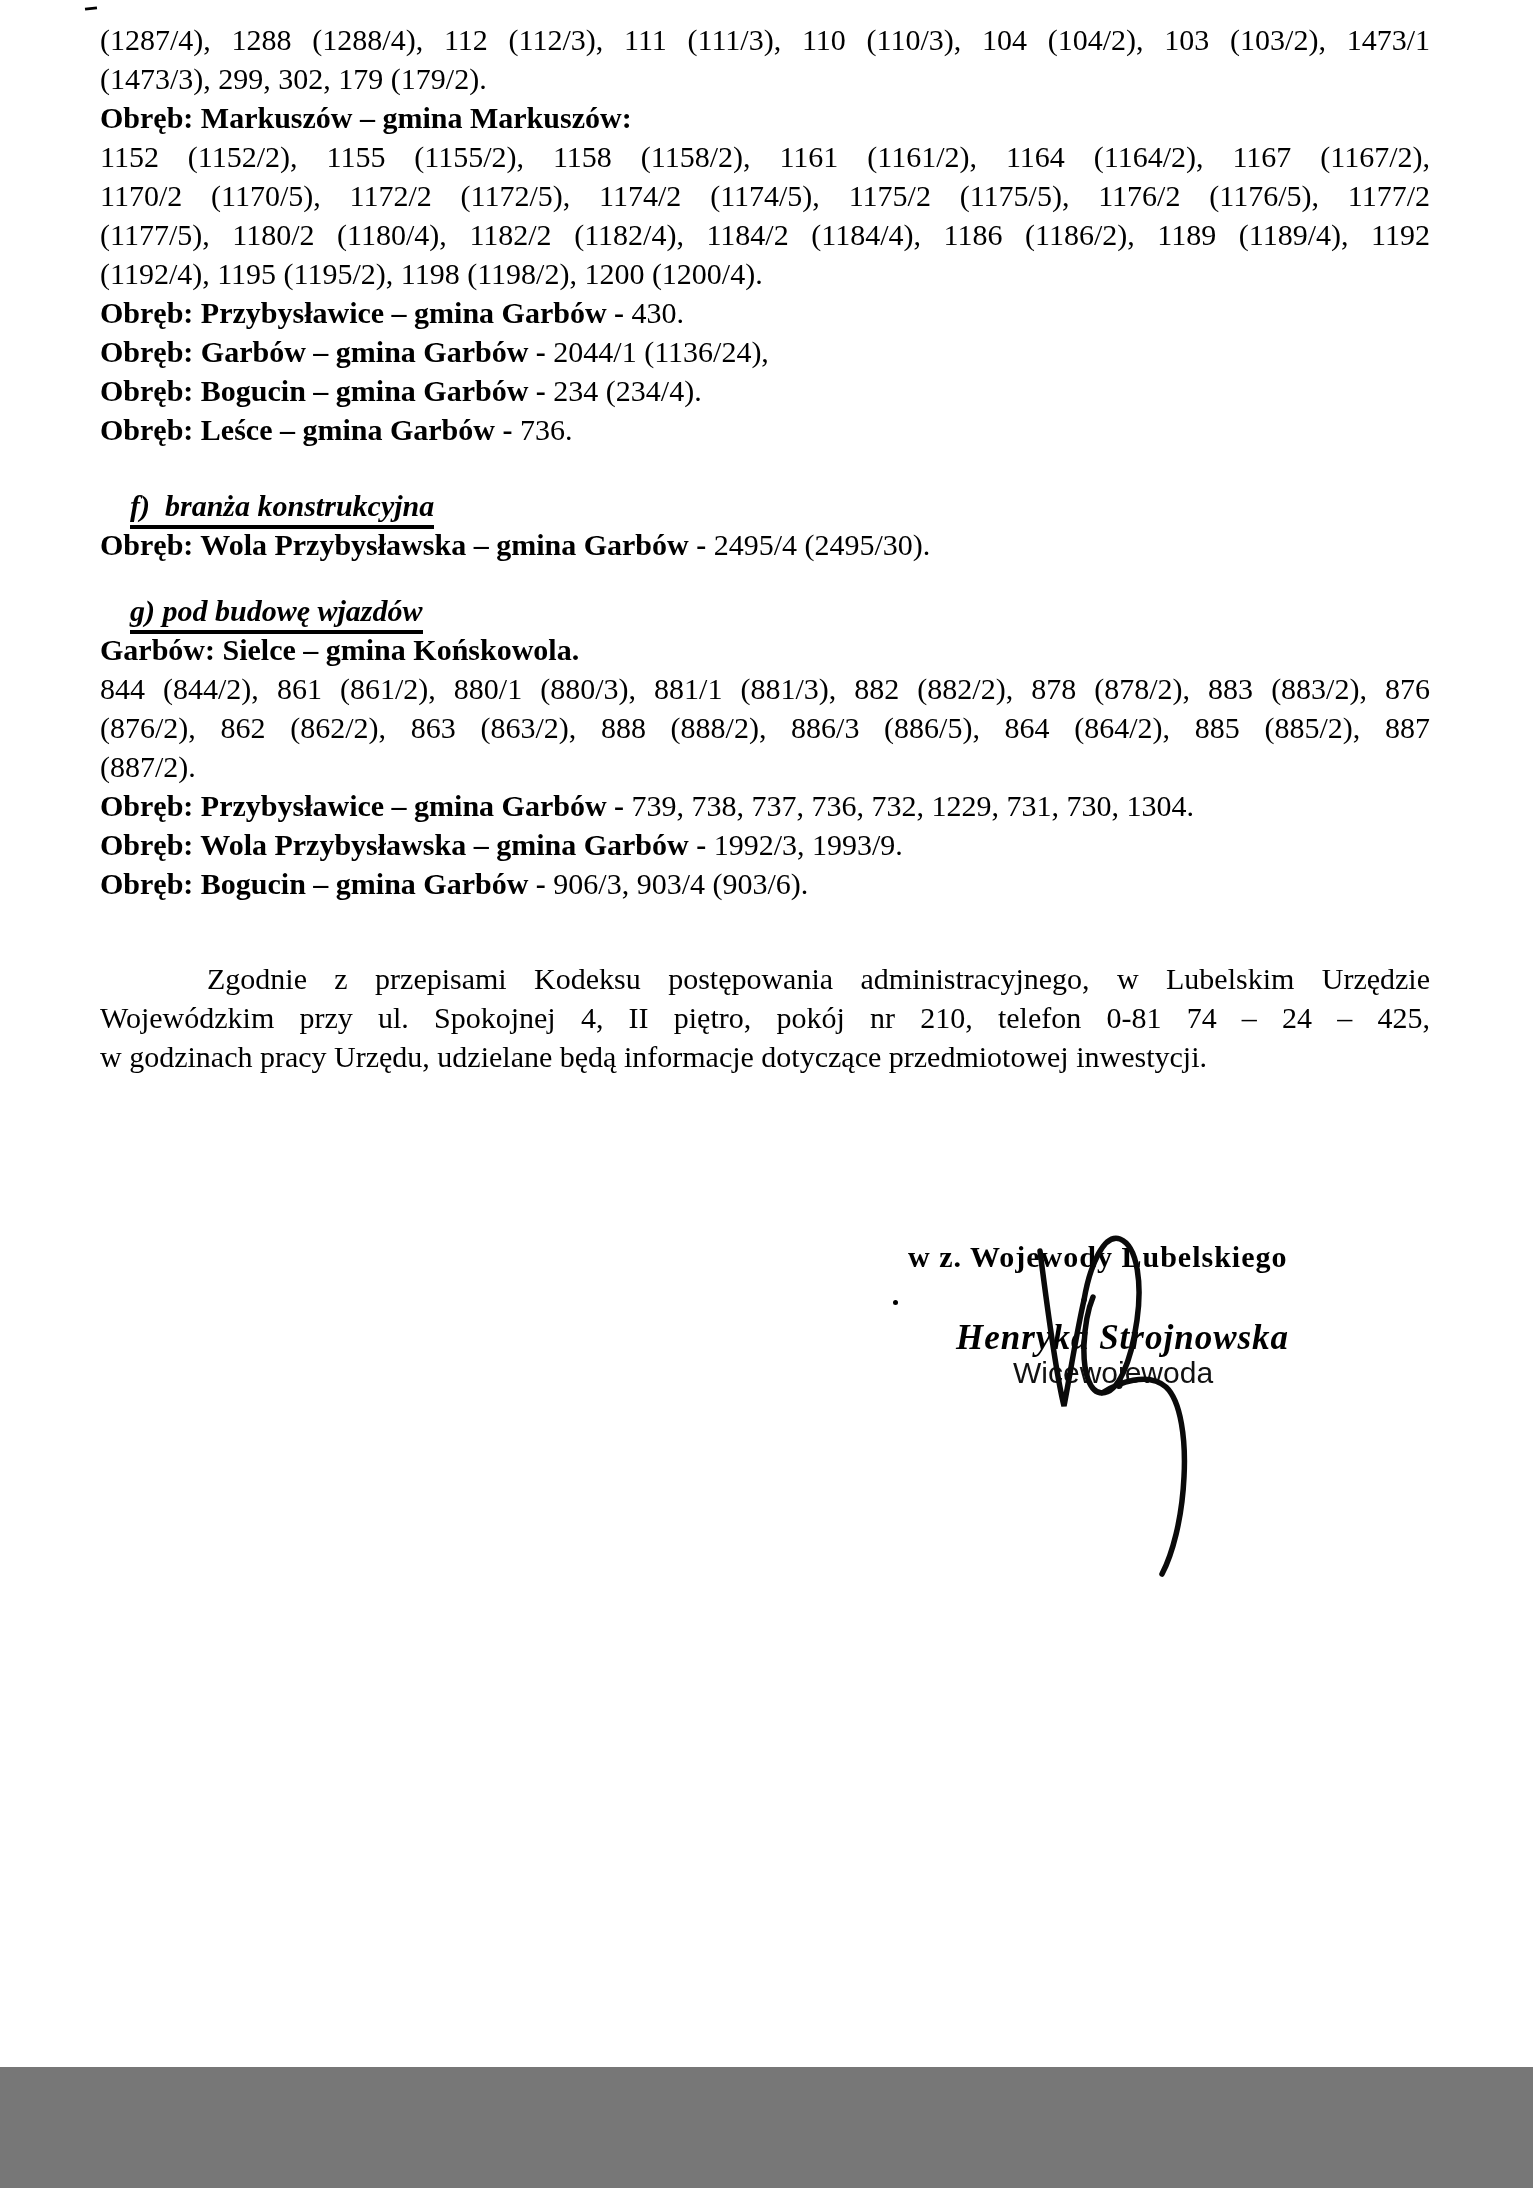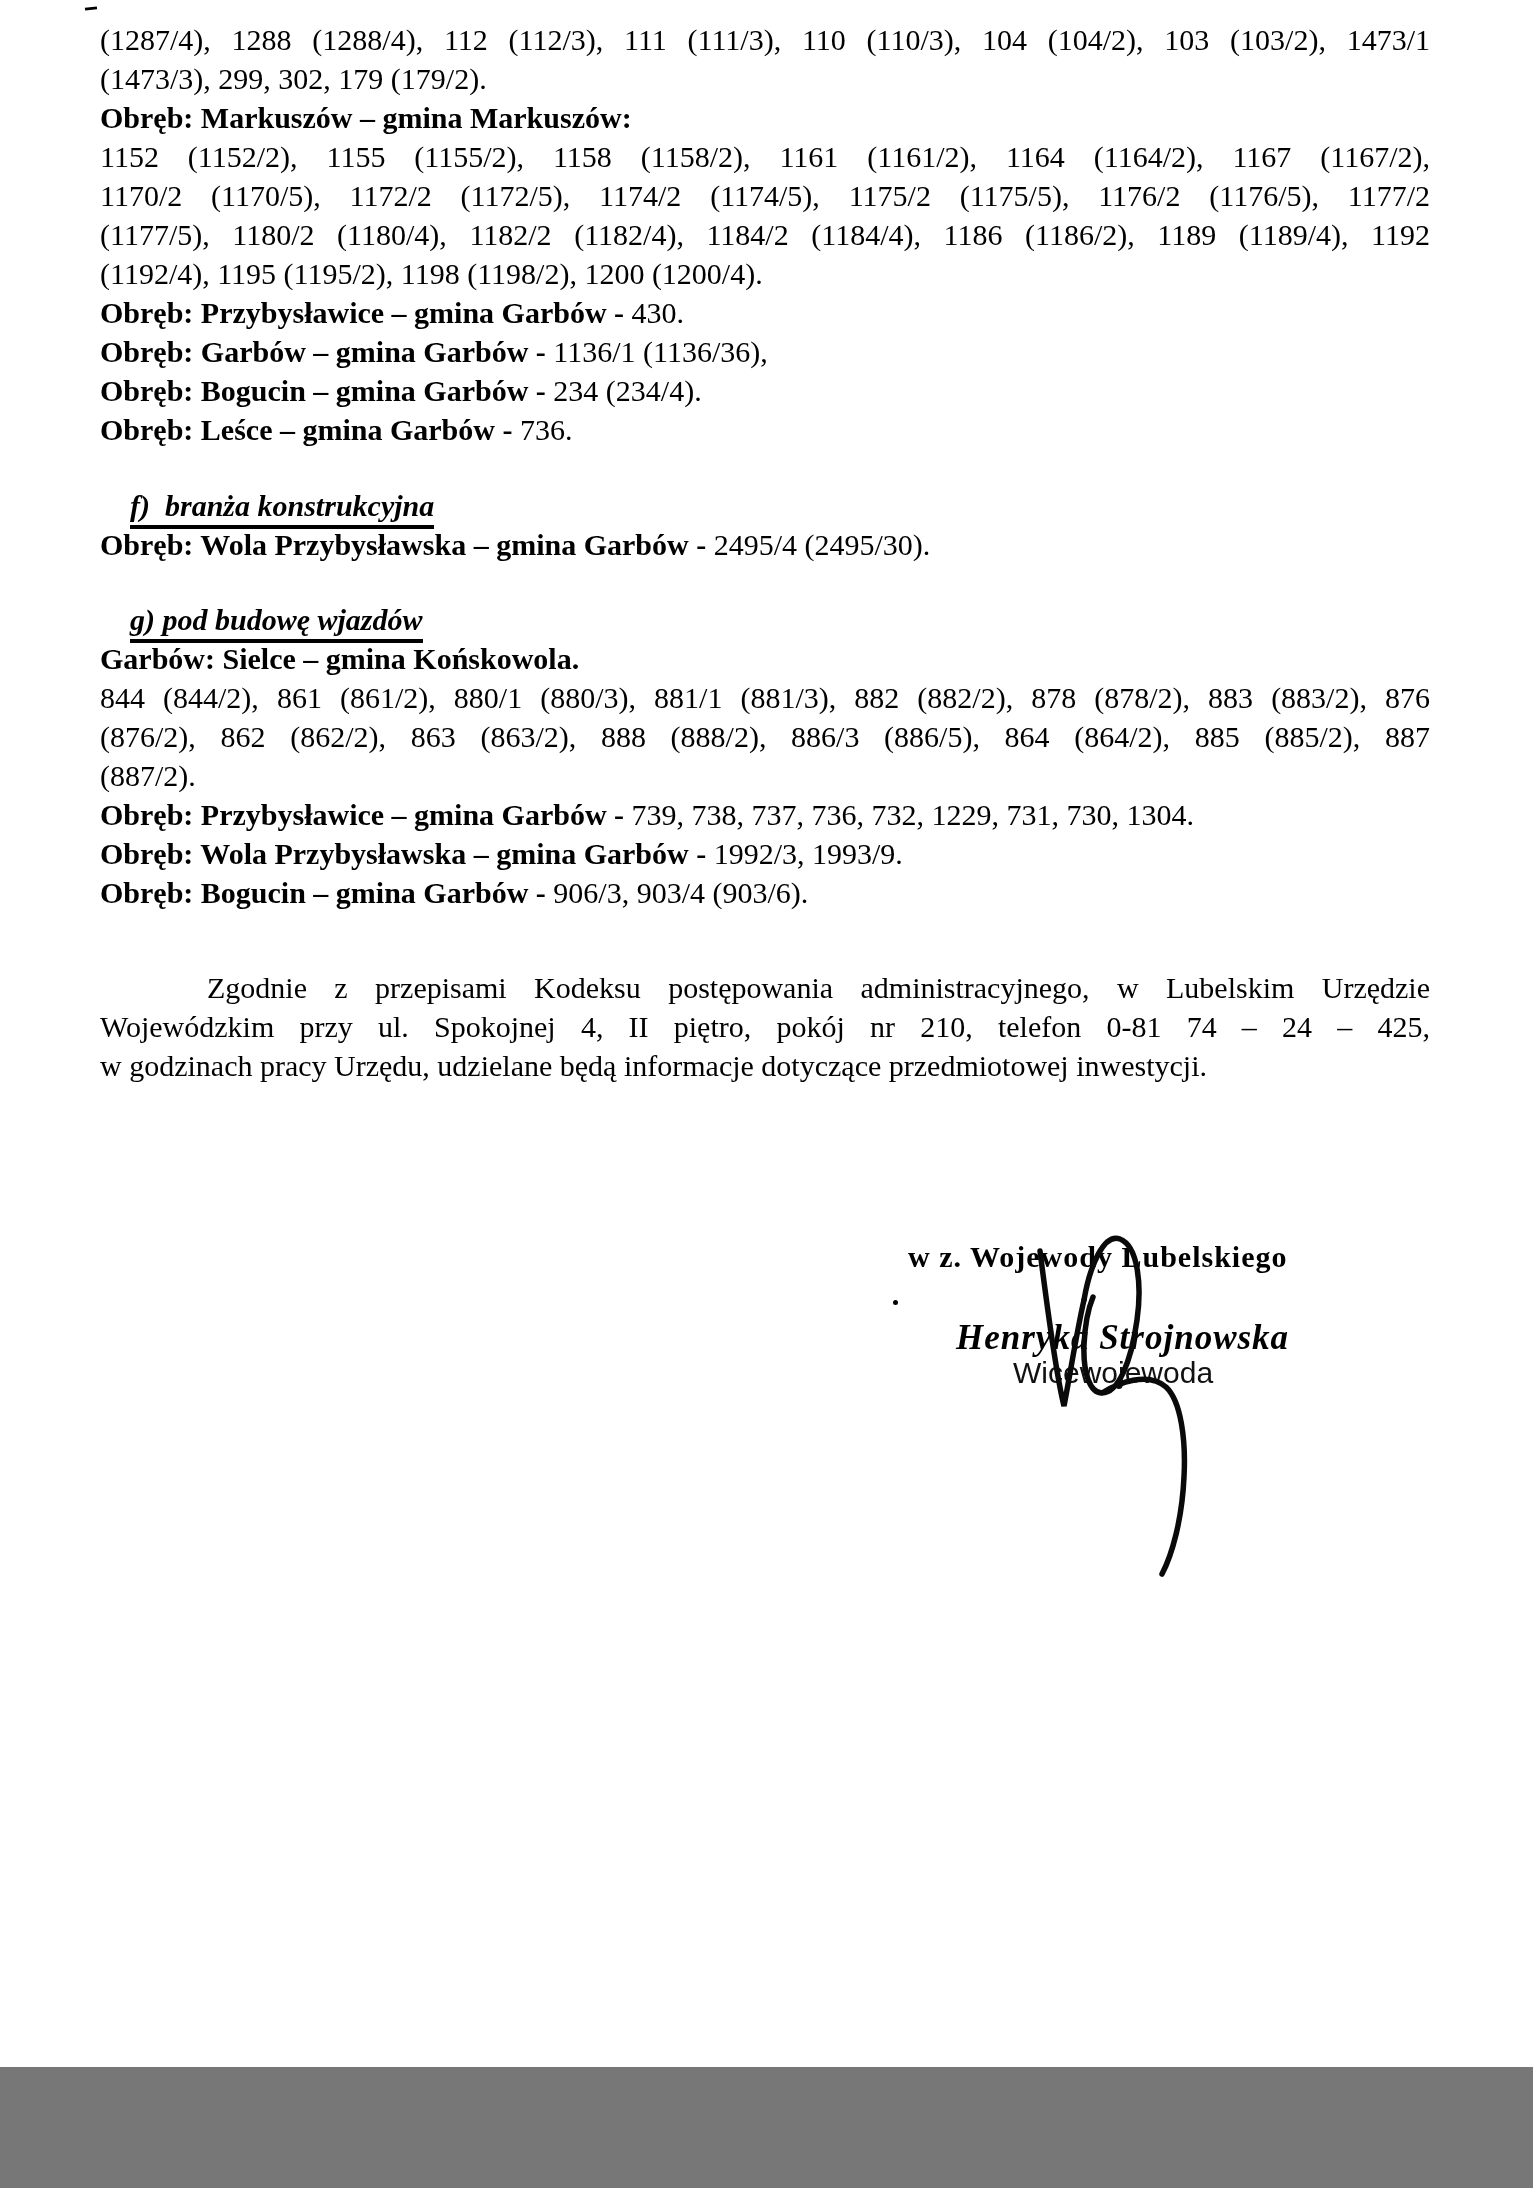--- a/index.html
+++ b/index.html
@@ -109,26 +109,26 @@
 
   <div class="textblock" id="lines">
       <div class="line justify"><span class="r">(1287/4), 1288 (1288/4), 112 (112/3), 111 (111/3), 110 (110/3), 104 (104/2), 103 (103/2), 1473/1</span></div>
       <div class="line"><span class="r">(1473/3), 299, 302, 179 (179/2).</span></div>
       <div class="line"><span class="b">Obręb: Markuszów – gmina Markuszów:</span></div>
       <div class="line justify"><span class="r">1152 (1152/2), 1155 (1155/2), 1158 (1158/2), 1161 (1161/2), 1164 (1164/2), 1167 (1167/2),</span></div>
       <div class="line justify"><span class="r">1170/2 (1170/5), 1172/2 (1172/5), 1174/2 (1174/5), 1175/2 (1175/5), 1176/2 (1176/5), 1177/2</span></div>
       <div class="line justify"><span class="r">(1177/5), 1180/2 (1180/4), 1182/2 (1182/4), 1184/2 (1184/4), 1186 (1186/2), 1189 (1189/4), 1192</span></div>
       <div class="line"><span class="r">(1192/4), 1195 (1195/2), 1198 (1198/2), 1200 (1200/4).</span></div>
       <div class="line"><span class="b">Obręb: Przybysławice – gmina Garbów - </span><span class="r">430.</span></div>
-      <div class="line"><span class="b">Obręb: Garbów – gmina Garbów - </span><span class="r">1136/1 (1136/36),</span></div>
+      <div class="line"><span class="b">Obręb: Garbów – gmina Garbów - </span><span class="r">2044/1 (1136/24),</span></div>
       <div class="line"><span class="b">Obręb: Bogucin – gmina Garbów - </span><span class="r">234 (234/4).</span></div>
       <div class="line"><span class="b">Obręb: Leśce – gmina Garbów - </span><span class="r">736.</span></div>
       <div class="line heading" style="margin-top: 37px;"><span class="u"><span class="b">f)&nbsp; branża konstrukcyjna</span></span></div>
       <div class="line"><span class="b">Obręb: Wola Przybysławska – gmina Garbów - </span><span class="r">2495/4 (2495/30).</span></div>
-      <div class="line heading" style="margin-top: 36px;"><span class="u"><span class="b">g) pod budowę wjazdów</span></span></div>
+      <div class="line heading" style="margin-top: 27px;"><span class="u"><span class="b">g) pod budowę wjazdów</span></span></div>
       <div class="line"><span class="b">Garbów: Sielce – gmina Końskowola.</span></div>
       <div class="line justify"><span class="r">844 (844/2), 861 (861/2), 880/1 (880/3), 881/1 (881/3), 882 (882/2), 878 (878/2), 883 (883/2), 876</span></div>
       <div class="line justify"><span class="r">(876/2), 862 (862/2), 863 (863/2), 888 (888/2), 886/3 (886/5), 864 (864/2), 885 (885/2), 887</span></div>
       <div class="line"><span class="r">(887/2).</span></div>
       <div class="line"><span class="b">Obręb: Przybysławice – gmina Garbów - </span><span class="r">739, 738, 737, 736, 732, 1229, 731, 730, 1304.</span></div>
       <div class="line"><span class="b">Obręb: Wola Przybysławska – gmina Garbów - </span><span class="r">1992/3, 1993/9.</span></div>
       <div class="line"><span class="b">Obręb: Bogucin – gmina Garbów - </span><span class="r">906/3, 903/4 (903/6).</span></div>
       <div class="line justify" style="margin-top: 56px; text-indent: 107px;"><span class="r">Zgodnie z przepisami Kodeksu postępowania administracyjnego, w Lubelskim Urzędzie</span></div>
       <div class="line justify"><span class="r">Wojewódzkim przy ul. Spokojnej 4, II piętro, pokój nr 210, telefon 0-81 74 – 24 – 425,</span></div>
       <div class="line"><span class="r">w godzinach pracy Urzędu, udzielane będą informacje dotyczące przedmiotowej inwestycji.</span></div>

